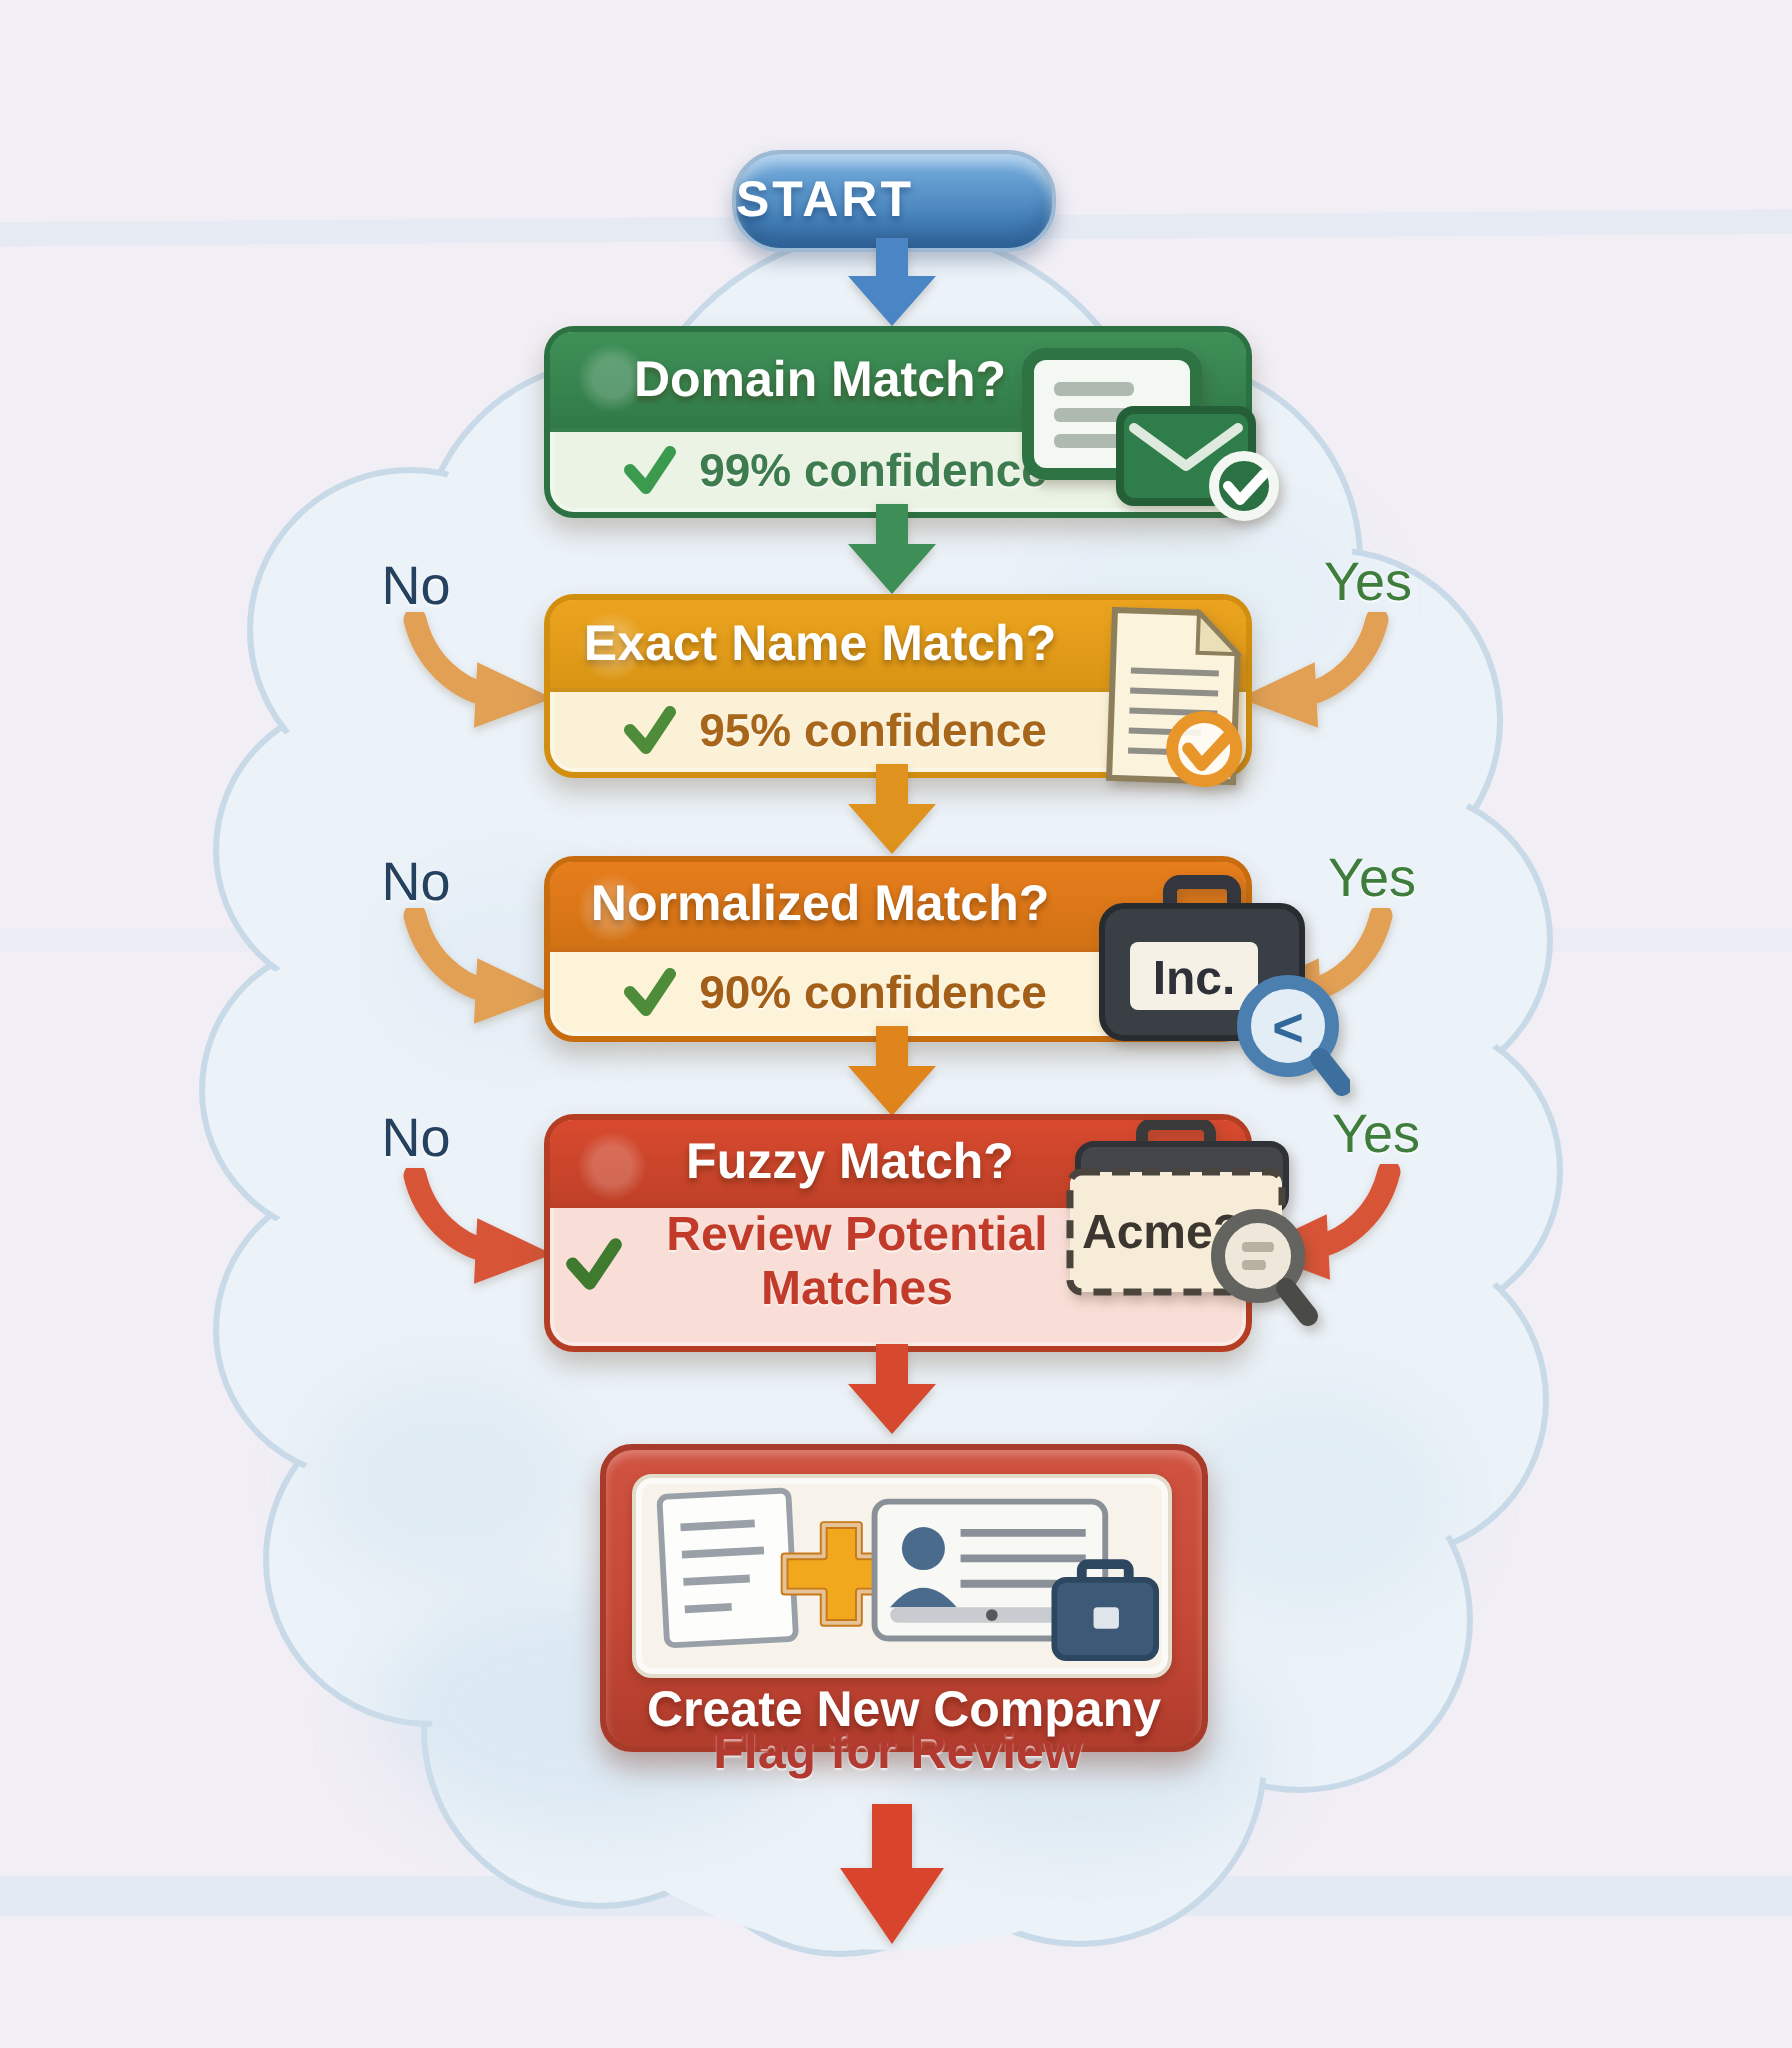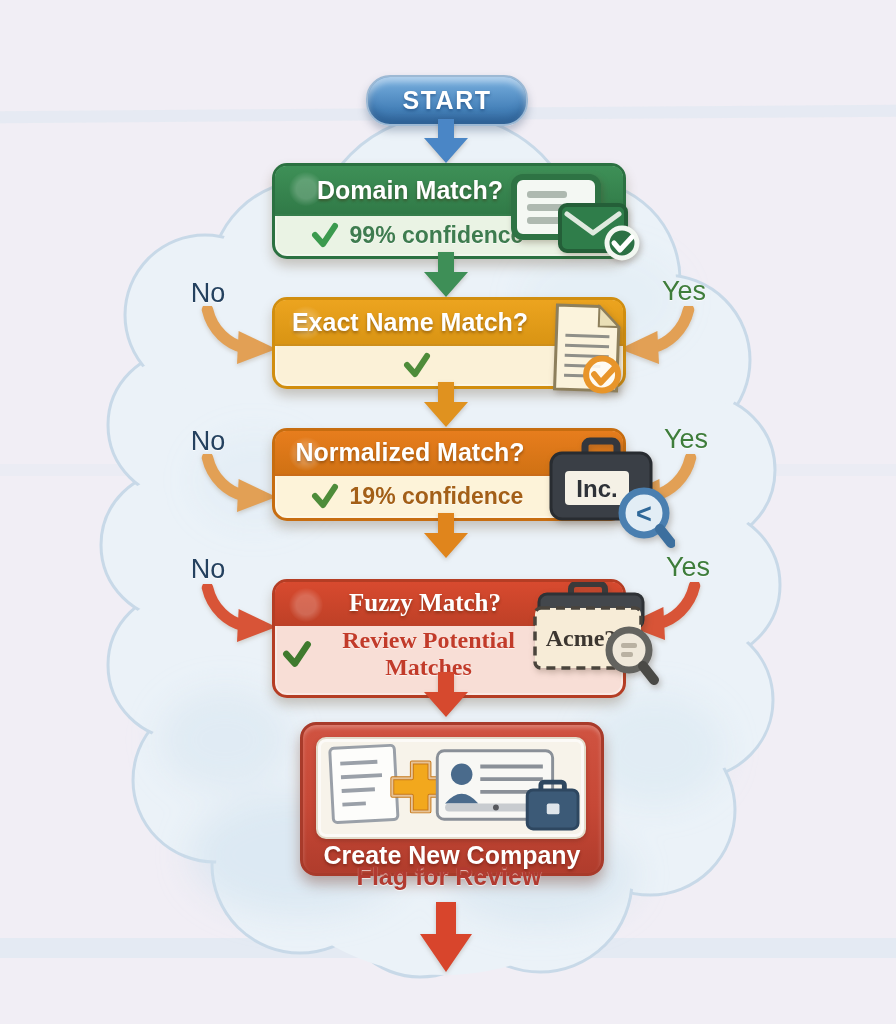--- a/index.html
+++ b/index.html
@@ -12,21 +12,21 @@
   .band2{top:464px;height:12px;background:var(--band,#dde8f1);opacity:.28;}
   .band3{top:938px;height:20px;background:var(--band,#dde8f1);opacity:.6;}
 
   .cloud{position:absolute;left:0;top:0;}
 
   
   .start-pill{position:absolute;left:366px;top:75px;width:158px;height:47px;border-radius:24px;
     background:linear-gradient(180deg,#79b0e0 0%,var(--startColor,#4480b8) 70%,#3a72a8 100%);
     border:2px solid #9db9d4;
     box-shadow:inset 0 5px 6px rgba(255,255,255,.45), inset 0 -7px 9px rgba(20,60,110,.35), 0 5px 9px rgba(70,90,120,.35);
-    display:flex;align-items:center;justify-content:center;
+    display:flex;align-items:center;justify-content:flex-start;
     color:#fff;font-size:25px;font-weight:700;letter-spacing:1.5px;
     text-shadow:0 2px 3px rgba(20,60,110,.5);}
 
   .flow-arrow{position:absolute;filter:drop-shadow(0 2px 2px rgba(90,70,50,.25));}
 
   
   .node{position:absolute;left:272px;width:348px;border-radius:15px;
     border:3px solid var(--hdark,#555);
     background:var(--body,#eee);
     box-shadow:0 7px 12px rgba(110,85,55,.3), inset 0 0 0 2px rgba(255,255,255,.35);}
@@ -176,20 +176,21 @@
   </svg>
 
   <section class="node" style="top: 297px; height: 86px; --header: #ECA41F; --hdark: #D18E0F; --body: #FBF1D7; --note: #A8661B; --check: #4E8C3A;">
     <div class="node-header" style="height:44px">
       <span>Exact Name Match?</span>
     </div>
     <div class="node-body" style="height:38px">
       <svg class="check-icon" width="28" height="26" viewBox="0 0 28 26">
         <path d="M4 13 l8 9 L24 4" fill="none" stroke="var(--check,#4E8C3A)" stroke-width="6" stroke-linecap="round" stroke-linejoin="round"></path>
       </svg>
+      <span class="note-text">95% confidence</span>
     </div>
     <svg class="node-icon" style="left:272px;top:2px" width="80" height="92" viewBox="0 0 80 92">
       <g transform="rotate(2 40 46)">
         <path d="M9 4 h42 l20 20 v64 h-62 Z" fill="#FBF3DC" stroke="#8D7F5C" stroke-width="3"></path>
         <path d="M51 4 l20 20 h-20 Z" fill="#EADFB6" stroke="#8D7F5C" stroke-width="2"></path>
         <line x1="18" y1="34" x2="62" y2="34" stroke="#8F8F88" stroke-width="3"></line>
         <line x1="18" y1="44" x2="62" y2="44" stroke="#8F8F88" stroke-width="3"></line>
         <line x1="18" y1="54" x2="62" y2="54" stroke="#8F8F88" stroke-width="3"></line>
         <line x1="18" y1="64" x2="54" y2="64" stroke="#8F8F88" stroke-width="3"></line>
         <line x1="18" y1="74" x2="44" y2="74" stroke="#8F8F88" stroke-width="3"></line>
@@ -214,21 +215,21 @@
   </svg>
 
   <section class="node" style="top: 428px; height: 87px; --header: #E77D1D; --hdark: #C76D10; --body: #FDF3D9; --note: #A35F17; --check: #4E8C3A;">
     <div class="node-header" style="height:43px">
       <span>Normalized Match?</span>
     </div>
     <div class="node-body" style="height:40px">
       <svg class="check-icon" width="28" height="26" viewBox="0 0 28 26">
         <path d="M4 13 l8 9 L24 4" fill="none" stroke="var(--check,#4E8C3A)" stroke-width="6" stroke-linecap="round" stroke-linejoin="round"></path>
       </svg>
-      <span class="note-text">19% confidence</span>
+      <span class="note-text">90% confidence</span>
     </div>
     <svg class="node-icon" style="left:266px;top:6px" width="134" height="114" viewBox="0 0 134 114">
       <rect x="44" y="4" width="32" height="18" rx="5" fill="none" stroke="#33373D" stroke-width="7"></rect>
       <rect x="10" y="16" width="100" height="66" rx="11" fill="#3A3F46" stroke="#282C31" stroke-width="3"></rect>
       <rect x="24" y="34" width="64" height="34" rx="4" fill="#F5F1E6"></rect>
       <text x="56" y="60" font-size="24" font-weight="bold" fill="#2E3238" text-anchor="middle">Inc.</text>
       <circle cx="103" cy="76" r="22" fill="#E2EDF5" stroke="#4A7FB0" stroke-width="7"></circle>
       <text x="103" y="86" font-size="27" font-weight="bold" fill="#2F6899" text-anchor="middle">&lt;</text>
       <line x1="119" y1="92" x2="130" y2="106" stroke="#3C6F9E" stroke-width="10" stroke-linecap="round"></line>
     </svg>
@@ -241,21 +242,21 @@
   <svg class="curve-arrow" style="left:196px;top:584px" width="82" height="60" viewBox="0 0 100 72">
     <path d="M14 4 C 20 30, 40 46, 58 50" fill="none" stroke="var(--curveRed,#D85437)" stroke-width="14" stroke-linecap="round"></path>
     <polygon points="52,30 98,52 50,70" fill="var(--curveRed,#D85437)"></polygon>
   </svg>
   <div class="branch-label yes" style="left:656px;top:552px">Yes</div>
   <svg class="curve-arrow" style="left:624px;top:582px" width="82" height="60" viewBox="0 0 100 72">
     <path d="M86 4 C 80 30, 60 46, 42 50" fill="none" stroke="var(--curveRed,#D85437)" stroke-width="14" stroke-linecap="round"></path>
     <polygon points="48,30 2,52 50,70" fill="var(--curveRed,#D85437)"></polygon>
   </svg>
 
-  <section class="node" style="top: 579px; height: 113px; font-family: Liberation Serif, serif; --header: #D84A2F; --hdark: #B53D24; --body: #F8DED6; --note: #C23B2A; --check: #3F7A2E;">
+  <section class="node" style="top: 557px; height: 113px; --header: #D84A2F; --hdark: #B53D24; --body: #F8DED6; --note: #C23B2A; --check: #3F7A2E;">
     <div class="node-header" style="height:42px;padding-right:70px">
       <span>Fuzzy Match?</span>
     </div>
     <div class="node-body" style="height:55px;padding-right:88px;font-size:24px">
       <svg class="check-icon" width="30" height="28" viewBox="0 0 28 26">
         <path d="M4 13 l8 9 L24 4" fill="none" stroke="var(--check,#3F7A2E)" stroke-width="6" stroke-linecap="round" stroke-linejoin="round"></path>
       </svg>
       <span class="note-text wrap-note">Review Potential Matches</span>
     </div>
     <svg class="node-icon" style="left:246px;top:0px" width="138" height="104" viewBox="0 0 138 104">

